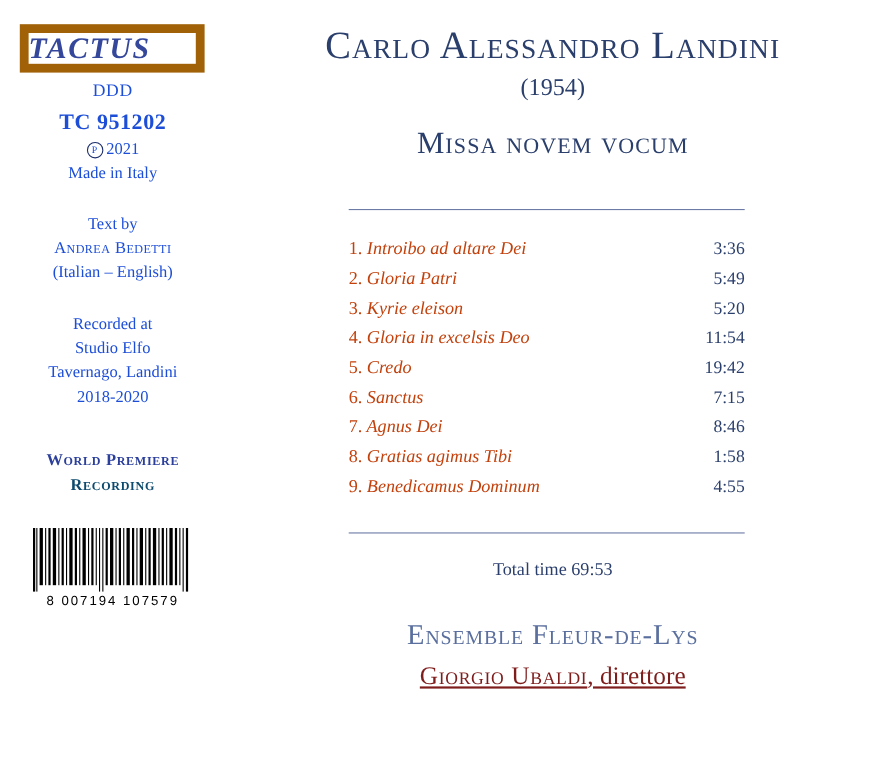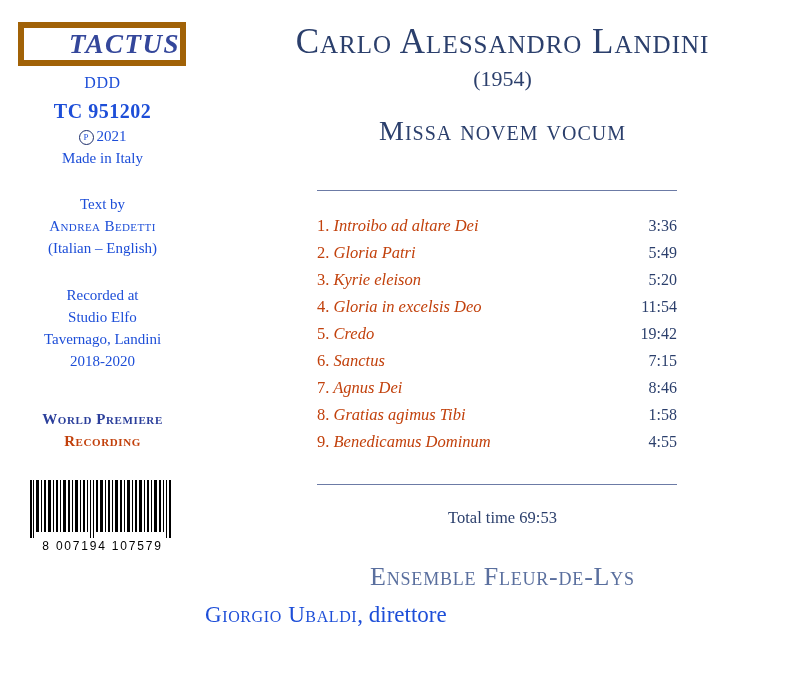--- a/index.html
+++ b/index.html
@@ -29,25 +29,25 @@
     width: 205px;
     height: 691px;
     text-align: center;
   }
   .logo-box {
     position: absolute;
     left: 18px;
     top: 22px;
     width: 168px;
     height: 44px;
-    border: 6px solid #a16207;
+    border: 8px solid #a16207;
     box-sizing: border-box;
     display: flex;
     align-items: center;
-    justify-content: flex-end;
+    justify-content: flex-start;
   }
   .logo-text {
     font-family: "Liberation Serif", serif;
     font-style: italic;
     font-weight: bold;
     font-size: 27px;
     letter-spacing: 1.5px;
     color: #34479b;
     line-height: 1;
   }
@@ -115,21 +115,21 @@
     font-weight: bold;
     letter-spacing: 0.6px;
     color: #2b3f9b;
   }
   .premiere2 {
     top: 433px;
     font-size: 15px;
     font-variant: small-caps;
     font-weight: bold;
     letter-spacing: 0.6px;
-    color: #c2410c;
+    color: #0c4a6e;
   }
 
   
   .barcode-wrap {
     position: absolute;
     left: 30px;
     top: 480px;
     width: 145px;
   }
   .barcode {
@@ -234,22 +234,24 @@
     text-align: center;
     font-size: 26px;
     font-variant: small-caps;
     letter-spacing: 0.8px;
     color: #5a6f9e;
   }
   .conductor {
     position: absolute;
     top: 602px;
     width: 595px;
+    text-align: center;
     font-size: 23px;
-    color: #1d4ed8;
+    color: #7f1d1d;
+    text-decoration: underline;
   }
   .conductor .cond-name {
     font-variant: small-caps;
     letter-spacing: 0.6px;
   }
   .conductor .cond-role {
     font-variant: normal;
   }
 </style>
 </head>

